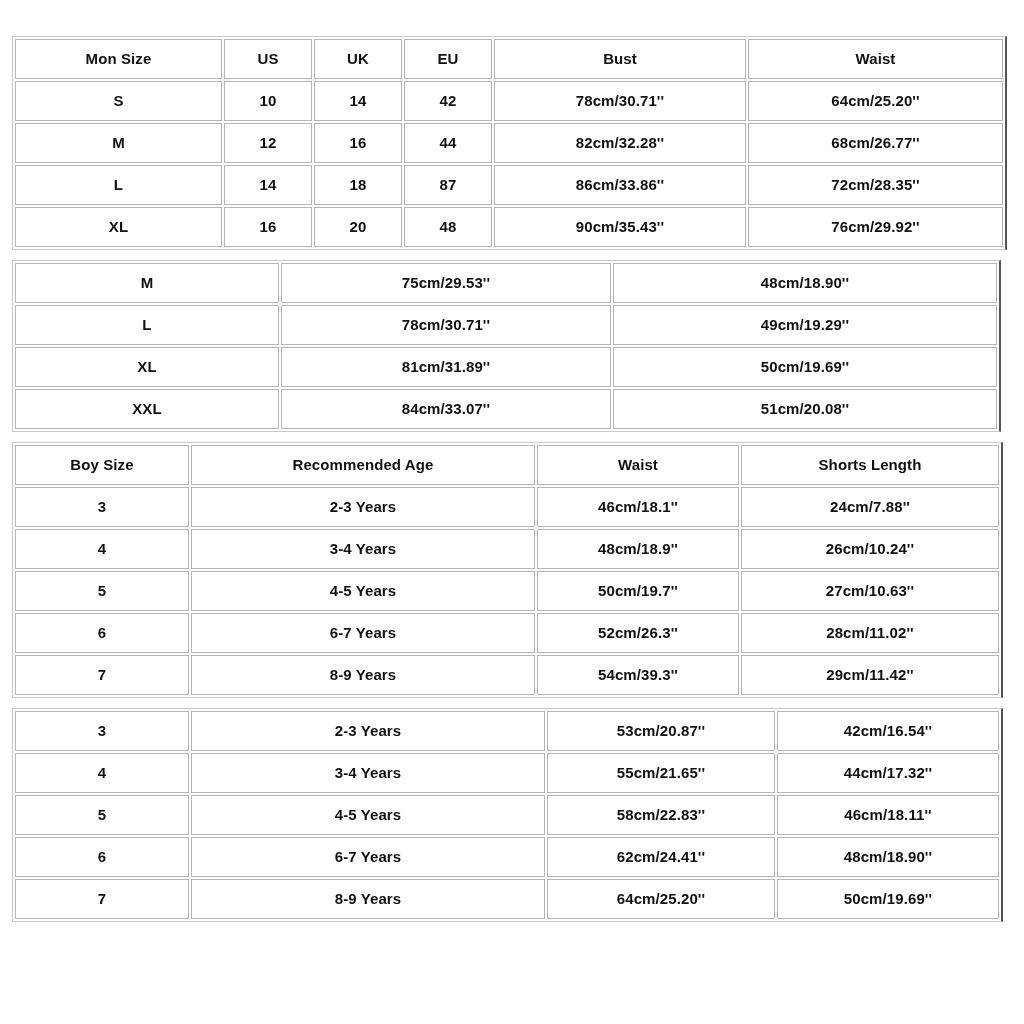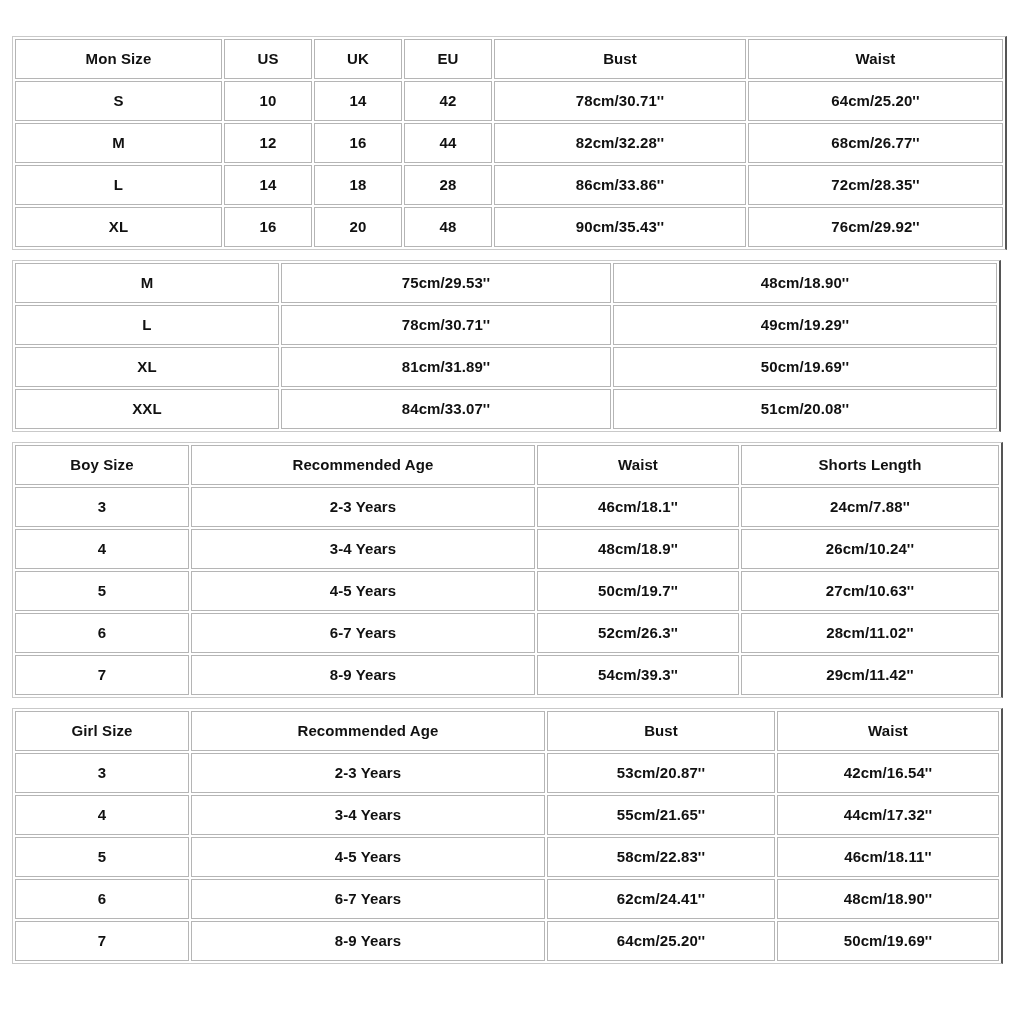--- a/index.html
+++ b/index.html
@@ -109,21 +109,21 @@
         <td>12</td>
         <td>16</td>
         <td>44</td>
         <td>82cm/32.28''</td>
         <td>68cm/26.77''</td>
       </tr>
       <tr>
         <td>L</td>
         <td>14</td>
         <td>18</td>
-        <td>28</td>
+        <td>87</td>
         <td>86cm/33.86''</td>
         <td>72cm/28.35''</td>
       </tr>
       <tr>
         <td>XL</td>
         <td>16</td>
         <td>20</td>
         <td>48</td>
         <td>90cm/35.43''</td>
         <td>76cm/29.92''</td>
@@ -209,26 +209,20 @@
   </table>
 
   <table class="size-table t4">
     <colgroup>
         <col class="c0">
         <col class="c1">
         <col class="c2">
         <col class="c3">
       </colgroup>
     <tbody>
-      <tr class="header-row">
-        <td>Girl Size</td>
-        <td>Recommended Age</td>
-        <td>Bust</td>
-        <td>Waist</td>
-      </tr>
       <tr>
         <td>3</td>
         <td>2-3 Years</td>
         <td>53cm/20.87''</td>
         <td>42cm/16.54''</td>
       </tr>
       <tr>
         <td>4</td>
         <td>3-4 Years</td>
         <td>55cm/21.65''</td>

